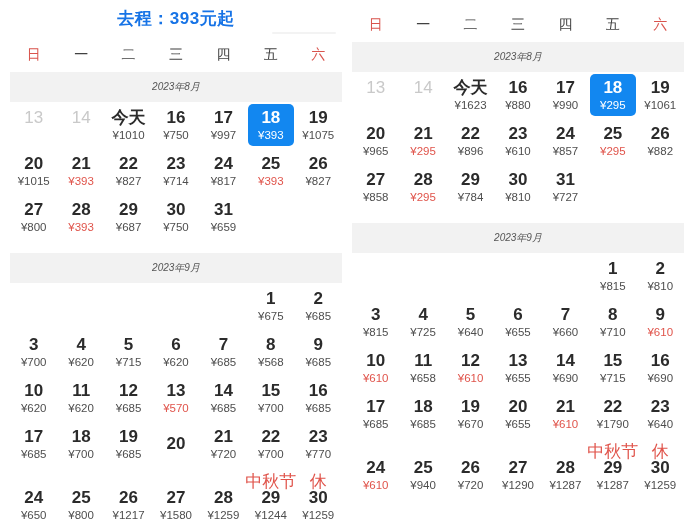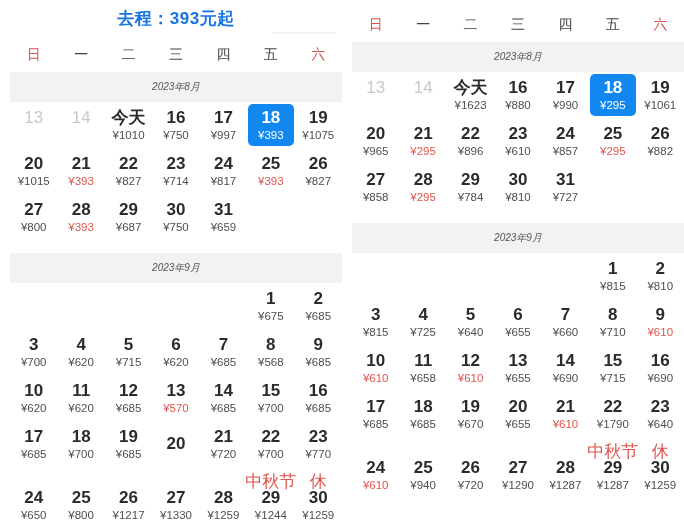--- a/index.html
+++ b/index.html
@@ -290,21 +290,21 @@
             <span class="price">¥800</span>
           </div>
           <div class="cell">
             <span class="tag"></span>
             <span class="date">26</span>
             <span class="price">¥1217</span>
           </div>
           <div class="cell">
             <span class="tag"></span>
             <span class="date">27</span>
-            <span class="price">¥1330</span>
+            <span class="price">¥1580</span>
           </div>
           <div class="cell">
             <span class="tag"></span>
             <span class="date">28</span>
             <span class="price">¥1259</span>
           </div>
           <div class="cell">
             <span class="tag">中秋节</span>
             <span class="date">29</span>
             <span class="price">¥1244</span>

